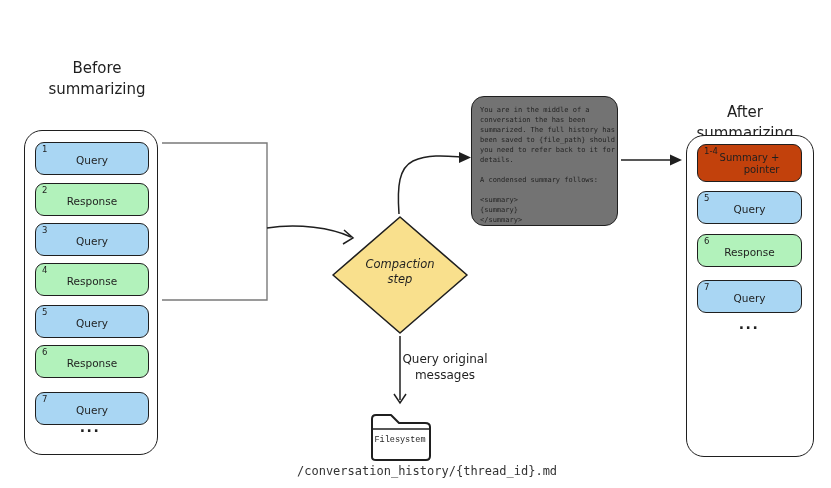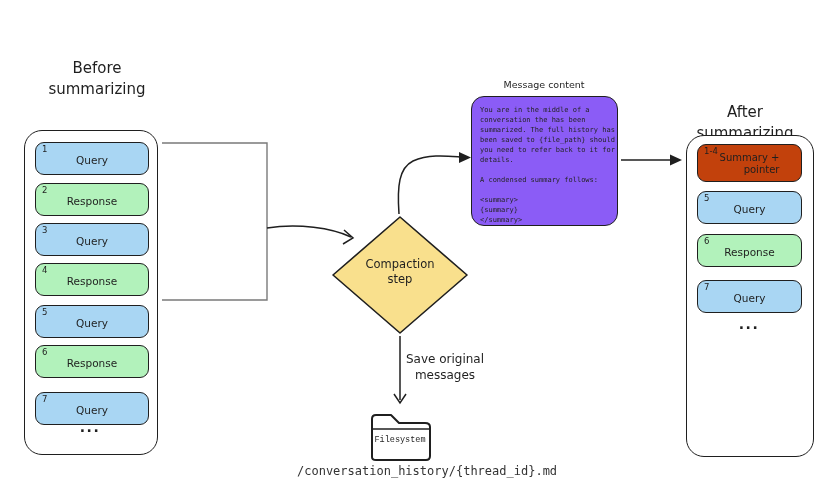--- a/index.html
+++ b/index.html
@@ -28,28 +28,28 @@
   }
   .item .lbl{
     display:flex;height:100%;align-items:center;justify-content:center;
     font-size:10.5px;line-height:12px;padding-top:2px;box-sizing:border-box;
     white-space:pre-line;text-align:center;
   }
   .ellipsis{font-size:14px;font-weight:bold;letter-spacing:1.5px;}
   .msg-caption{font-size:9.5px;}
   .msg-box{
     position:absolute;left:471px;top:96px;width:147px;height:130px;
-    background:#8b5cf6;border:1.6px solid #1f1f1f;border-radius:13px;
+    background:#737373;border:1.6px solid #1f1f1f;border-radius:13px;
     box-sizing:border-box;padding:8px 4px 0 8px;overflow:hidden;
   }
   .msg-body{
     font-family:"DejaVu Sans Mono",monospace;font-size:7px;line-height:10px;
     white-space:pre;color:#242424;
   }
-  .diamond-label{font-size:11.5px;line-height:15px;}
+  .diamond-label{font-size:11.5px;line-height:15px;font-style:italic;}
   .save-label{font-size:12px;line-height:15.5px;}
   .fs-label{font-size:8.5px;}
   .path-label{font-family:"DejaVu Sans Mono",monospace;font-size:12px;color:#333;}
   svg{position:absolute;left:0;top:0;}
 </style>
 </head>
 <body>
 
 <div class="canvas">
 
@@ -107,21 +107,20 @@
     <div class="item c-blue" style="left:10px;top:261px;width:114px;height:33px">
       <span class="num">7</span>
       <span class="lbl">Query</span>
     </div>
     <div class="abs ellipsis center" style="left:0;top:288px;width:130px;">...</div>
   </div>
 
   <div class="abs diamond-label center pre" style="left:340px;top:257px;width:120px;">Compaction
 step</div>
 
-  <div class="abs msg-caption center" style="left:470px;top:79px;width:148px;">Message content</div>
   <div class="msg-box">
     <div class="msg-body">You are in the middle of a
 conversation the has been
 summarized. The full history has
 been saved to {file_path} should
 you need to refer back to it for
 details.
 
 A condensed summary follows:
 
@@ -147,19 +146,19 @@
       <span class="num">6</span>
       <span class="lbl">Response</span>
     </div>
     <div class="item c-blue" style="left:10px;top:144px;width:105px;height:33px">
       <span class="num">7</span>
       <span class="lbl">Query</span>
     </div>
     <div class="abs ellipsis center" style="left:0;top:180px;width:124px;">...</div>
   </div>
 
-  <div class="abs save-label center pre" style="left:385px;top:352px;width:120px;">Save original
+  <div class="abs save-label center pre" style="left:385px;top:352px;width:120px;">Query original
 messages</div>
 
   <div class="abs fs-label center" style="left:372px;top:435px;width:56px;font-family:Liberation Mono, monospace;">Filesystem</div>
   <div class="abs path-label center" style="left:297px;top:464px;width:220px;">/conversation_history/{thread_id}.md</div>
 
 </div>
 
 </body></html>

